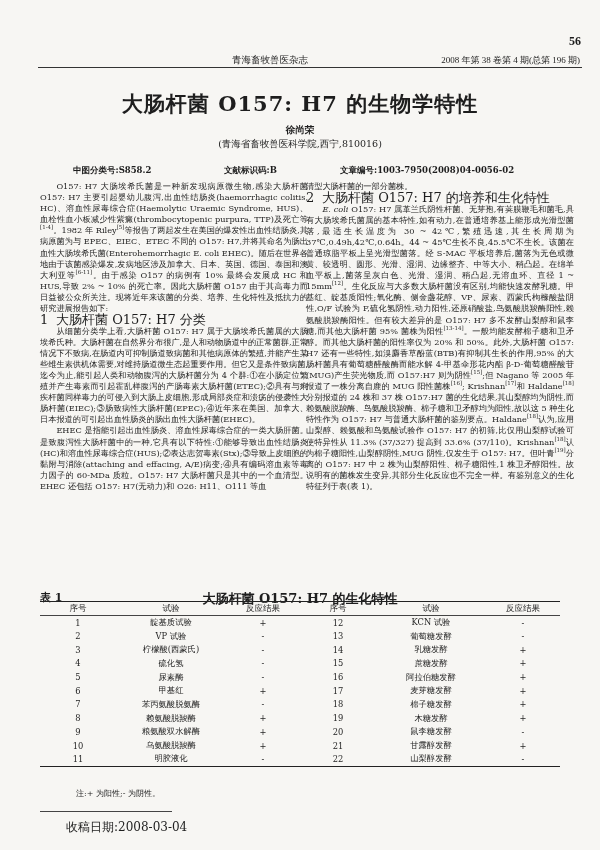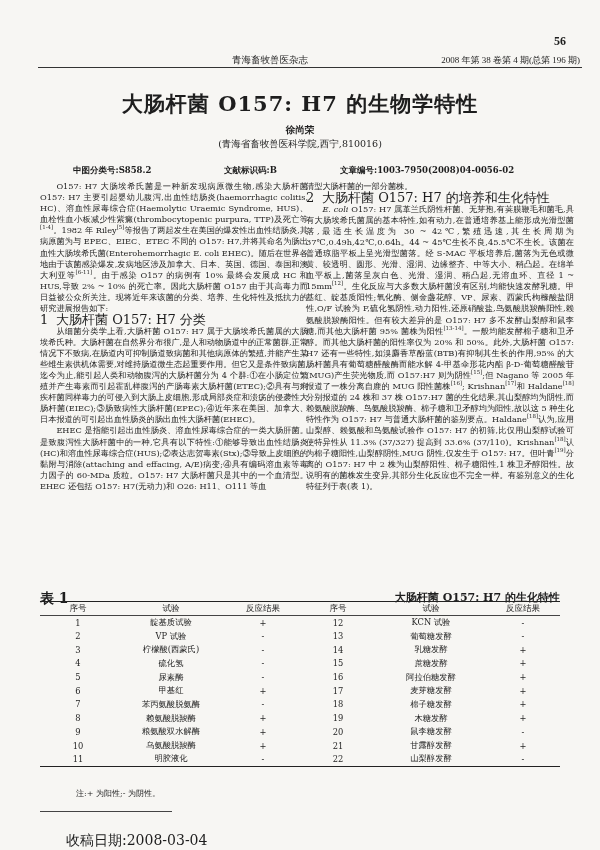--- a/index.html
+++ b/index.html
@@ -1,49 +1,49 @@
 <!DOCTYPE html>
 <html><head>
 <meta charset="utf-8">
 <style>
   * { box-sizing: border-box; margin: 0; padding: 0; }
   html, body { width: 600px; height: 850px; background: #f7f6f3; overflow: hidden; }
   body { font-family: "DejaVu Serif", "Liberation Serif", serif; color: #1e1e1e; position: relative; }
-  .page-num { position: absolute; top: 34px; right: 34px; font-size: 12px; font-weight: bold; font-family: "Liberation Serif", serif; }
+  .page-num { position: absolute; top: 34px; right: 19px; font-size: 12px; font-weight: bold; font-family: "Liberation Serif", serif; }
   .running-head { position: absolute; top: 52px; left: 38px; right: 18px; height: 16px; border-bottom: 1.5px solid #333; font-size: 9px; }
   .running-head .journal { position: absolute; left: 194px; top: 2px; font-weight: normal; font-size: 9.5px; }
   .running-head .issue { position: absolute; right: 2px; top: 2px; font-size: 9px; font-family: "Liberation Serif", serif; }
   .title { position: absolute; top: 90px; left: 0; width: 600px; text-align: center; font-size: 21px; letter-spacing: 1px; }
   .author { position: absolute; top: 124px; left: 0; width: 600px; text-align: center; font-size: 9.5px; font-weight: bold; }
   .affil { position: absolute; top: 138px; left: 0; width: 600px; text-align: center; font-size: 9.5px; }
   .meta { position: absolute; top: 165px; left: 0; width: 600px; font-size: 8.5px; font-weight: bold; }
   .meta span { position: absolute; white-space: nowrap; }
   .col { position: absolute; font-size: 8.2px; line-height: 11.1px; text-align: justify; }
   .col.left { left: 40px; top: 181px; width: 268px; }
   .col.right { left: 306px; top: 181px; width: 268px; }
   .col p { text-indent: 2em; }
   .col p.noind { text-indent: 0; }
   .col h3 { font-size: 13px; font-weight: normal; line-height: 11.5px; }
   .col h3 .num { display: inline-block; width: 16px; }
   sup { font-size: 5.5px; line-height: 0; }
   i { font-style: italic; }
   .table-wrap { position: absolute; top: 590px; left: 40px; width: 520px; font-size: 8.3px; }
-  .tbl-label { position: absolute; left: 0; top: 0; font-weight: bold; font-size: 14px; }
-  .tbl-caption { position: absolute; left: 0; width: 520px; top: 0; text-align: right; font-weight: bold; font-size: 11px; }
+  .tbl-label { position: absolute; left: 0; top: 0; font-weight: bold; font-size: 11px; }
+  .tbl-caption { position: absolute; left: 0; width: 520px; top: 0; text-align: center; font-weight: bold; font-size: 13px; }
   table { position: absolute; top: 11px; left: 0; width: 520px; border-collapse: collapse; }
   thead tr { border-top: 1.5px solid #222; border-bottom: 1px solid #444; }
   tbody tr:last-child { border-bottom: 1.5px solid #222; }
   th { font-weight: normal; height: 14px; font-size: 8.5px; }
   td { height: 13.7px; text-align: center; }
   .c-no { width: 76px; }
   .c-test { width: 110px; }
   .c-res { width: 74px; }
   .note { position: absolute; top: 788px; left: 40px; font-size: 8px; margin-left: 36px; }
   .fn-rule { position: absolute; top: 811px; left: 40px; width: 132px; border-top: 1px solid #444; }
-  .received { position: absolute; top: 819px; left: 66px; font-size: 14px; margin-top: 13px; }
+  .received { position: absolute; top: 819px; left: 66px; font-size: 12px; }
 </style>
 </head>
 <body>
 
 <div class="page-num">56</div>
 <div class="running-head">
   <span class="journal">青海畜牧兽医杂志</span>
   <span class="issue">2008 年第 38 卷第 4 期(总第 196 期)</span>
 </div>
 

